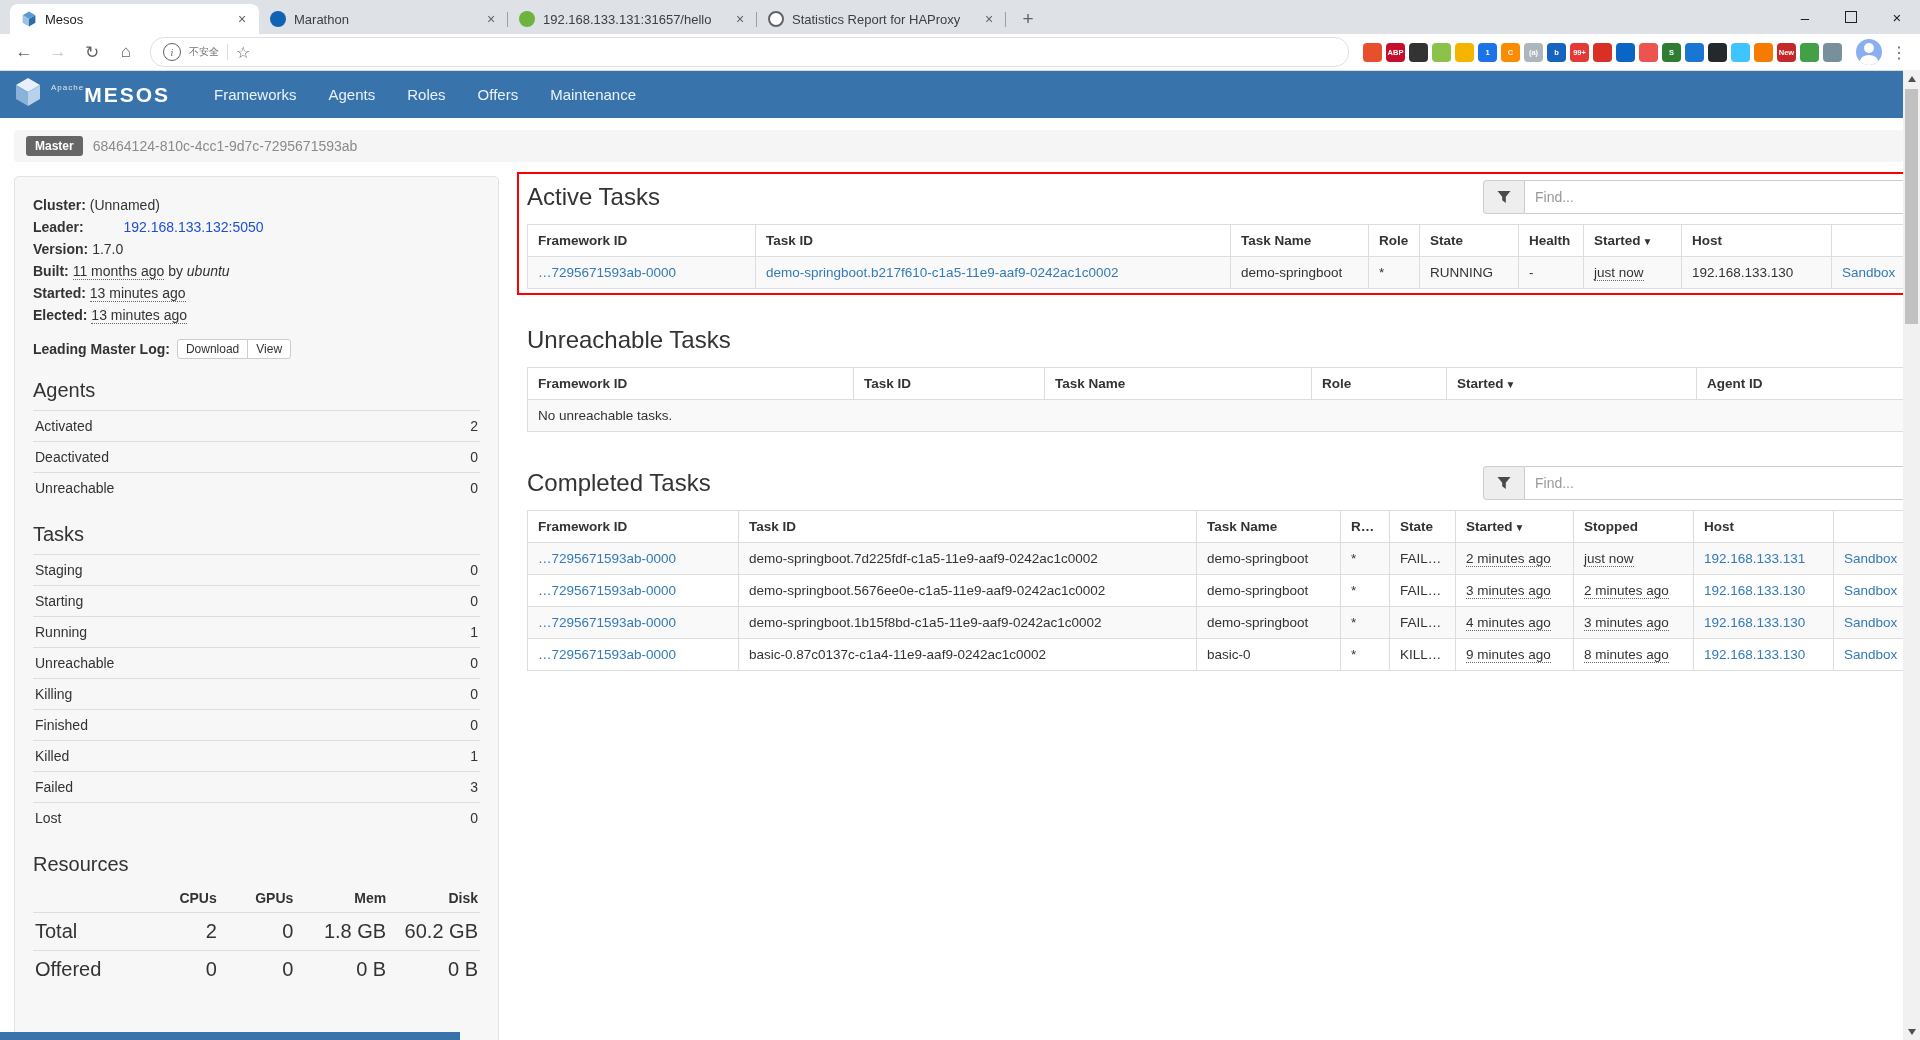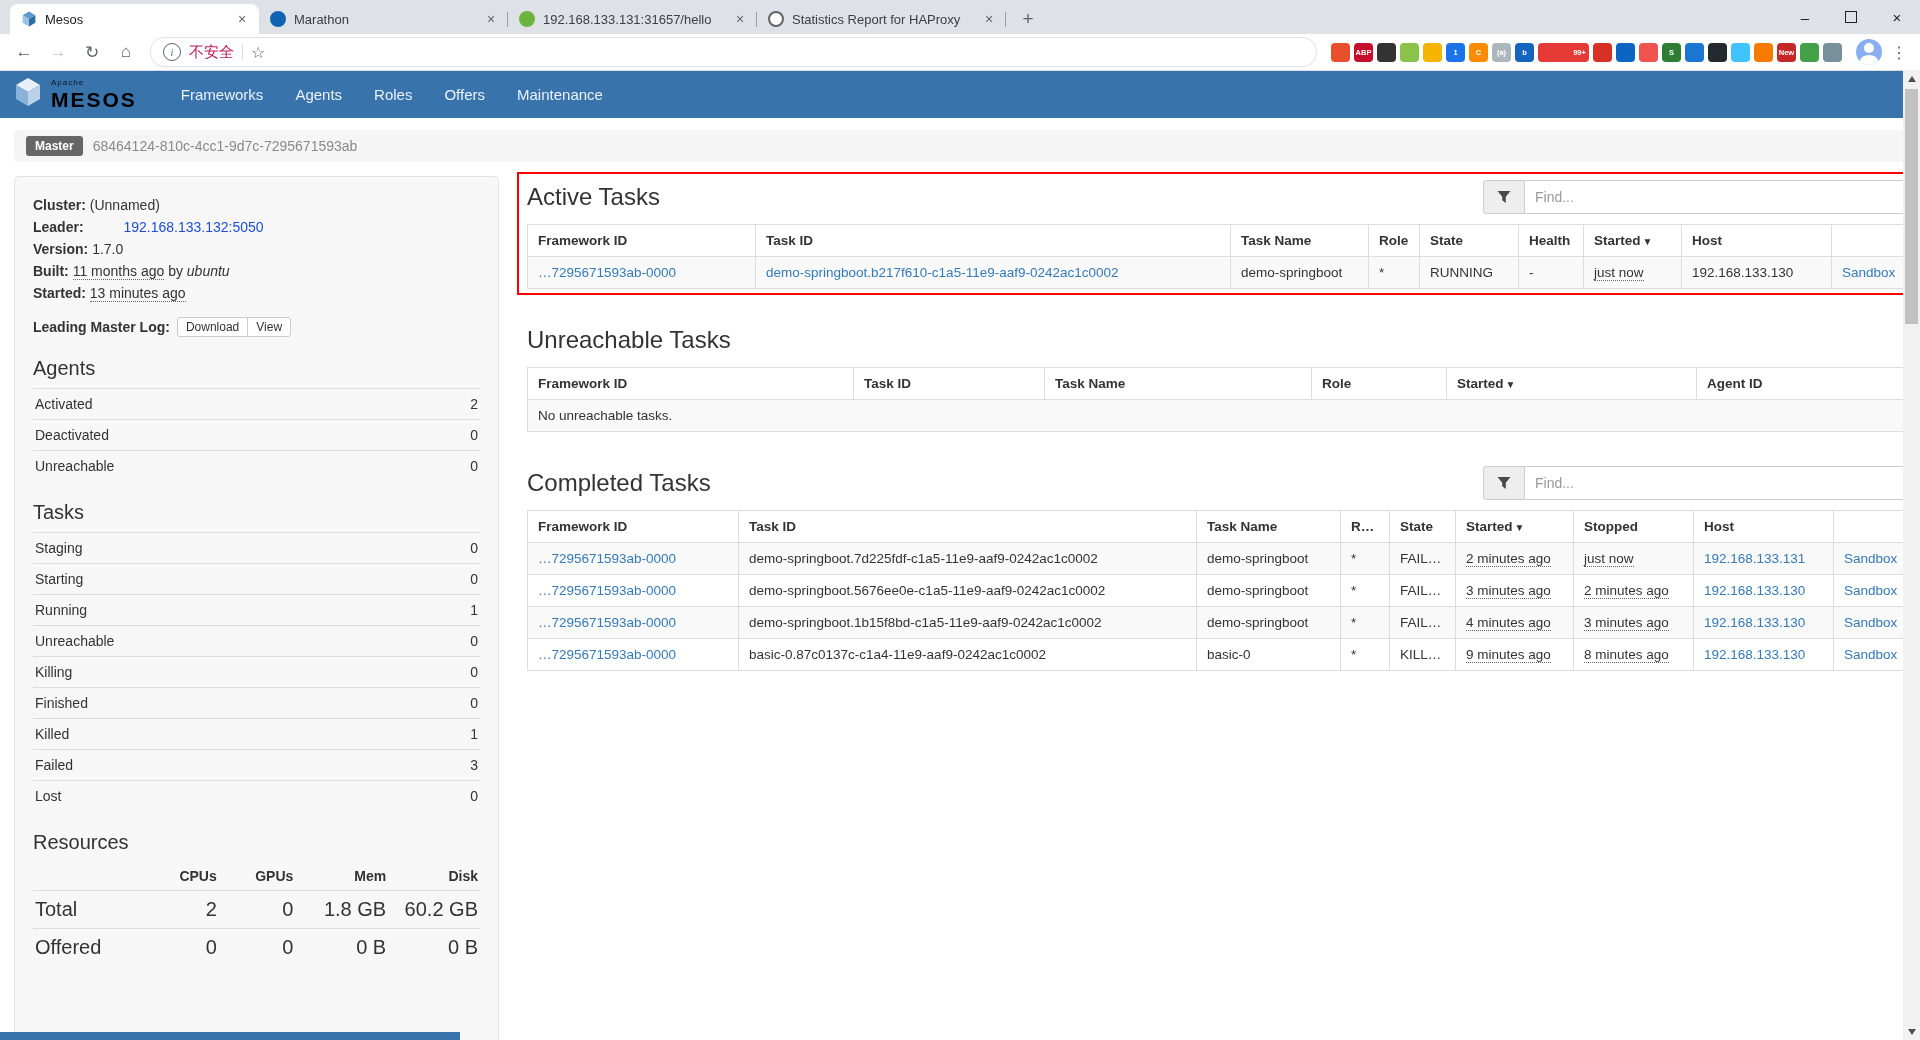--- a/index.html
+++ b/index.html
@@ -29,39 +29,39 @@
   .toolbar{height:36px;background:#fff;display:flex;align-items:center;padding:0 8px;gap:2px;
            box-shadow:0 1px 0 #dadce0;position:relative;z-index:3;}
   .tool-btn{width:32px;height:32px;border-radius:50%;display:flex;align-items:center;justify-content:center;
             font-size:17px;color:#5f6368;flex:none;cursor:pointer;}
   .tool-btn.disabled{color:#c4c7cb;}
   .addressbar{flex:1;height:28px;border:1px solid #dfe1e5;border-radius:14px;display:flex;align-items:center;
               gap:8px;padding:0 12px;margin:0 6px;min-width:0;cursor:text;}
   .info-badge{width:16px;height:16px;border:1.4px solid #5f6368;border-radius:50%;display:flex;align-items:center;
               justify-content:center;font-size:10px;font-style:italic;color:#5f6368;
               font-family:"Liberation Serif",serif;flex:none;cursor:pointer;}
-  .sec-label{font-size:15px;color:#be185d;flex:none;}
+  .sec-label{font-size:10px;color:#737373;flex:none;}
   .ab-divider{width:1px;height:16px;background:#dadce0;flex:none;}
   .url-text{font-size:14px;color:#202124;flex:1;white-space:nowrap;overflow:hidden;}
   .star{font-size:16px;color:#5f6368;flex:none;cursor:pointer;}
   .ext-area{display:flex;align-items:center;gap:4px;padding:0 6px;flex:none;}
   .ext{width:19px;height:19px;border-radius:4px;flex:none;display:flex;align-items:center;justify-content:center;
        font-size:7.5px;font-weight:bold;color:#fff;cursor:pointer;}
   .avatar{width:26px;height:26px;border-radius:50%;background:#89aff1;margin-left:6px;position:relative;
           overflow:hidden;flex:none;cursor:pointer;}
   .avatar::before{content:"";position:absolute;left:8px;top:4px;width:10px;height:10px;border-radius:50%;background:#fff;}
   .avatar::after{content:"";position:absolute;left:4px;top:16px;width:18px;height:12px;border-radius:50%;background:#fff;}
   .menu-dots{width:26px;height:26px;display:flex;align-items:center;justify-content:center;color:#5f6368;
              font-size:16px;margin-left:2px;flex:none;cursor:pointer;}
 
   
   .page{position:relative;height:970px;background:#fff;}
   .mesos-navbar{height:48px;background:#3873ab;display:flex;align-items:center;padding:0 14px;}
   .brand{display:flex;align-items:center;gap:9px;margin-right:28px;cursor:pointer;}
-  .brand-text{display:flex;flex-direction:column;line-height:1;color:#000000;}
+  .brand-text{display:flex;flex-direction:row;line-height:1;color:#ffffff;}
   .brand-top{font-size:8px;letter-spacing:1px;opacity:.85;margin-bottom:2px;}
   .brand-main{font-size:21px;font-weight:bold;letter-spacing:2px;}
   .nav-items{display:flex;height:48px;}
   .nav-item{display:flex;align-items:center;padding:0 16px;color:#eaf2fa;font-size:15px;cursor:pointer;}
 
   .master-strip{margin:12px 14px 0;background:#f5f5f5;border-radius:4px;padding:6px 12px;display:flex;
                 align-items:center;gap:10px;}
   .master-badge{background:#666;color:#fff;font-size:12px;font-weight:bold;padding:3px 9px;border-radius:3px;}
   .master-id{color:#8a8a8a;font-size:14px;}
 
@@ -177,21 +177,21 @@
   <div class="ext-area">
       <span class="ext" style="background: rgb(232, 80, 45);"></span>
       <span class="ext" style="background: rgb(199, 13, 44);">ABP</span>
       <span class="ext" style="background: rgb(51, 51, 51);"></span>
       <span class="ext" style="background: rgb(139, 195, 74);"></span>
       <span class="ext" style="background: rgb(244, 180, 0);"></span>
       <span class="ext" style="background: rgb(26, 115, 232);">1</span>
       <span class="ext" style="background: rgb(251, 140, 0);">C</span>
       <span class="ext" style="background: rgb(174, 182, 189);">(a)</span>
       <span class="ext" style="background: rgb(21, 101, 192);">b</span>
-      <span class="ext" style="background: rgb(229, 57, 53); padding-left: 32px;">99+</span>
+      <span class="ext" style="background: rgb(229, 57, 53);">99+</span>
       <span class="ext" style="background: rgb(217, 48, 37);"></span>
       <span class="ext" style="background: rgb(10, 102, 194);"></span>
       <span class="ext" style="background: rgb(239, 83, 80);"></span>
       <span class="ext" style="background: rgb(46, 125, 50);">S</span>
       <span class="ext" style="background: rgb(25, 118, 210);"></span>
       <span class="ext" style="background: rgb(36, 41, 46);"></span>
       <span class="ext" style="background: rgb(64, 196, 255);"></span>
       <span class="ext" style="background: rgb(245, 124, 0);"></span>
       <span class="ext" style="background: rgb(198, 40, 40);">New</span>
       <span class="ext" style="background: rgb(67, 160, 71);"></span>
@@ -247,20 +247,24 @@
         <span>1.7.0</span>
       </div>
       <div class="info-line">
         <b>Built:</b>
         <span class="reltime">11 months ago</span>
         <span>by</span>
         <span class="author">ubuntu</span>
       </div>
       <div class="info-line">
         <b>Started:</b>
+        <span class="reltime">13 minutes ago</span>
+      </div>
+      <div class="info-line">
+        <b>Elected:</b>
         <span class="reltime">13 minutes ago</span>
       </div>
 
       <div class="log-line">
         <b>Leading Master Log:</b>
         <span class="btn-group">
           <button class="btn-xs">Download</button>
           <button class="btn-xs">View</button>
         </span>
       </div>

